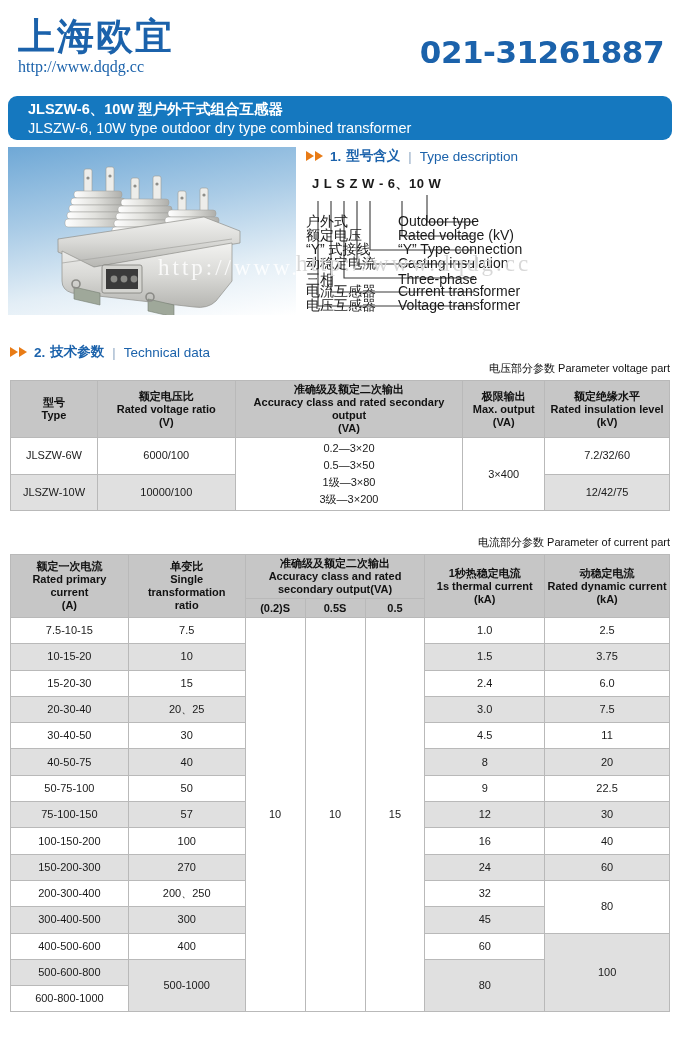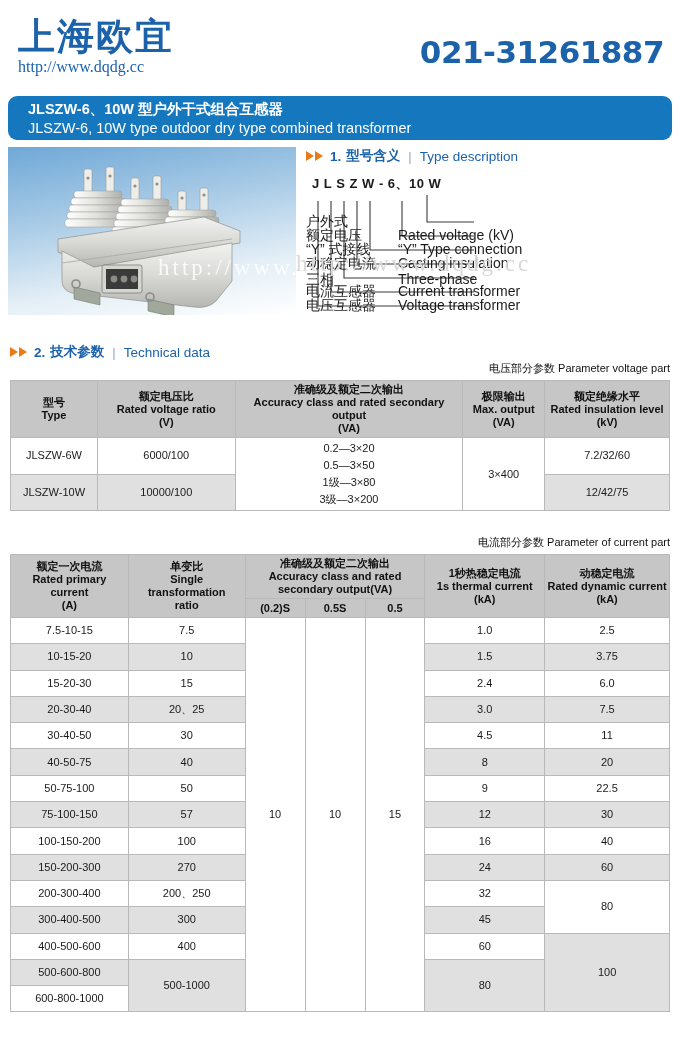--- a/index.html
+++ b/index.html
@@ -260,20 +260,21 @@
           <path d="M38 6 L38 83 L168 83"></path>
 
           <path d="M25 6 L25 97 L168 97"></path>
 
           <path d="M12 6 L12 111 L168 111"></path>
         </g>
       </svg>
       <div class="legend">
         <div class="legend-row" style="top:20px">
           <span class="legend-cn">户外式</span>
+          <span class="legend-en">Outdoor type</span>
         </div>
         <div class="legend-row" style="top:34px">
           <span class="legend-cn">额定电压</span>
           <span class="legend-en">Rated voltage (kV)</span>
         </div>
         <div class="legend-row" style="top:48px">
           <span class="legend-cn">“Y” 式接线</span>
           <span class="legend-en">“Y” Type connection</span>
         </div>
         <div class="legend-row" style="top:62px">

